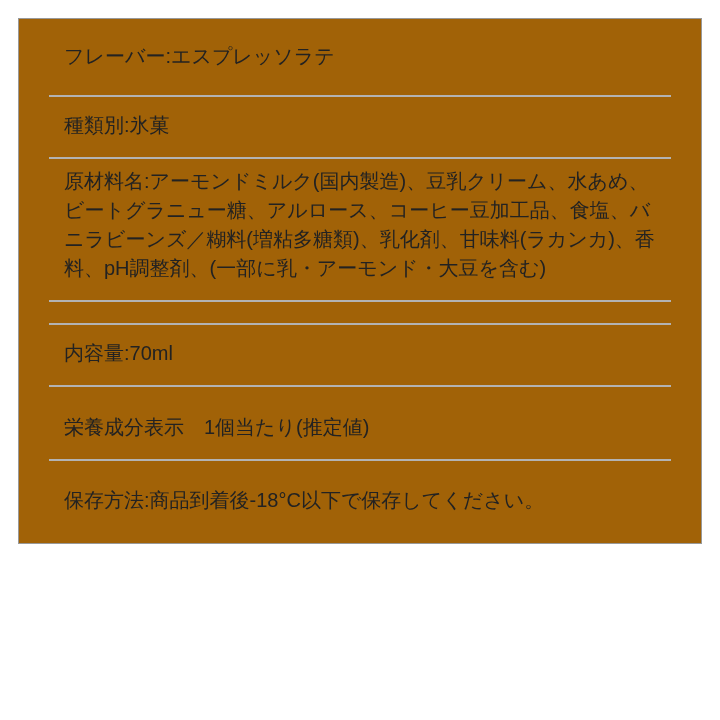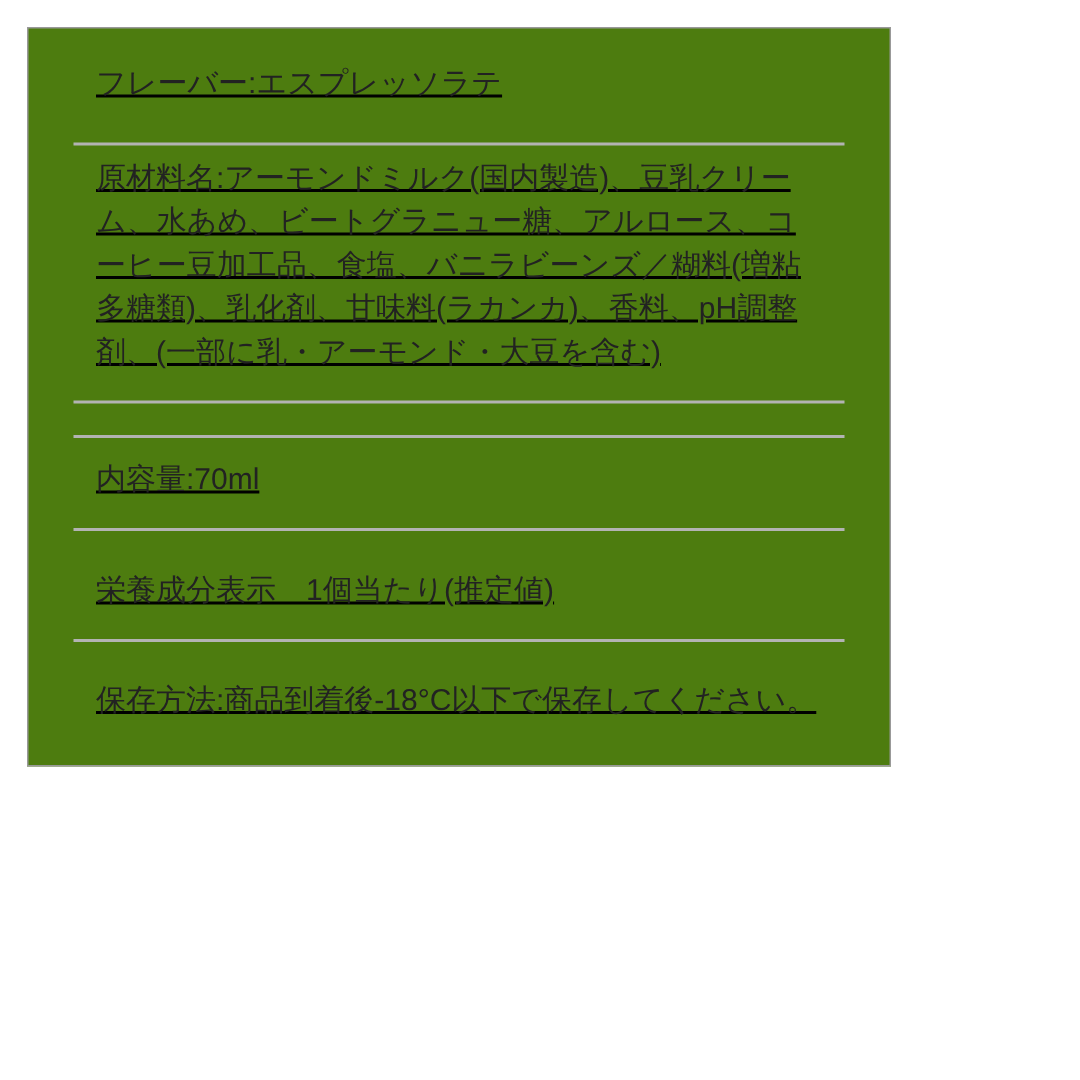--- a/index.html
+++ b/index.html
@@ -14,25 +14,24 @@
     position: relative;
     width: 720px;
     height: 720px;
     background: #ffffff;
     overflow: hidden;
   }
   .info-panel {
     position: absolute;
     left: 18px;
     top: 18px;
-    width: 576px;
+    width: 684px;
     box-sizing: border-box;
     border: 1px solid var(--border-color, #999999);
-    background: #4d7c0f;
-    text-decoration: underline;
+    background: #a16207;
   }
   .section {
     position: relative;
     box-sizing: border-box;
     padding: 16px 45px 17px 45px;
     color: var(--text-color, #222222);
     font-size: 20px;
     line-height: 29px;
     letter-spacing: 0px;
     text-align: left;
@@ -60,20 +59,23 @@
   }
 </style>
 </head>
 <body style="background: rgb(255, 255, 255);">
 
 <div class="canvas">
   <div class="info-panel">
       <div class="section" id="sec-flavor">
         <div class="line">フレーバー:エスプレッソラテ</div>
       </div>
+      <div class="section" id="sec-type">
+        <div class="line">種類別:氷菓</div>
+      </div>
       <div class="section" id="sec-ingredients">
         <div class="line">原材料名:アーモンドミルク(国内製造)、豆乳クリーム、水あめ、ビートグラニュー糖、アルロース、コーヒー豆加工品、食塩、バニラビーンズ／糊料(増粘多糖類)、乳化剤、甘味料(ラカンカ)、香料、pH調整剤、(一部に乳・アーモンド・大豆を含む)</div>
       </div>
       <div class="section" id="sec-allergen">
       </div>
       <div class="section" id="sec-volume">
         <div class="line">内容量:70ml</div>
       </div>
       <div class="section" id="sec-nutrition">
         <div class="line">栄養成分表示　1個当たり(推定値)</div>

